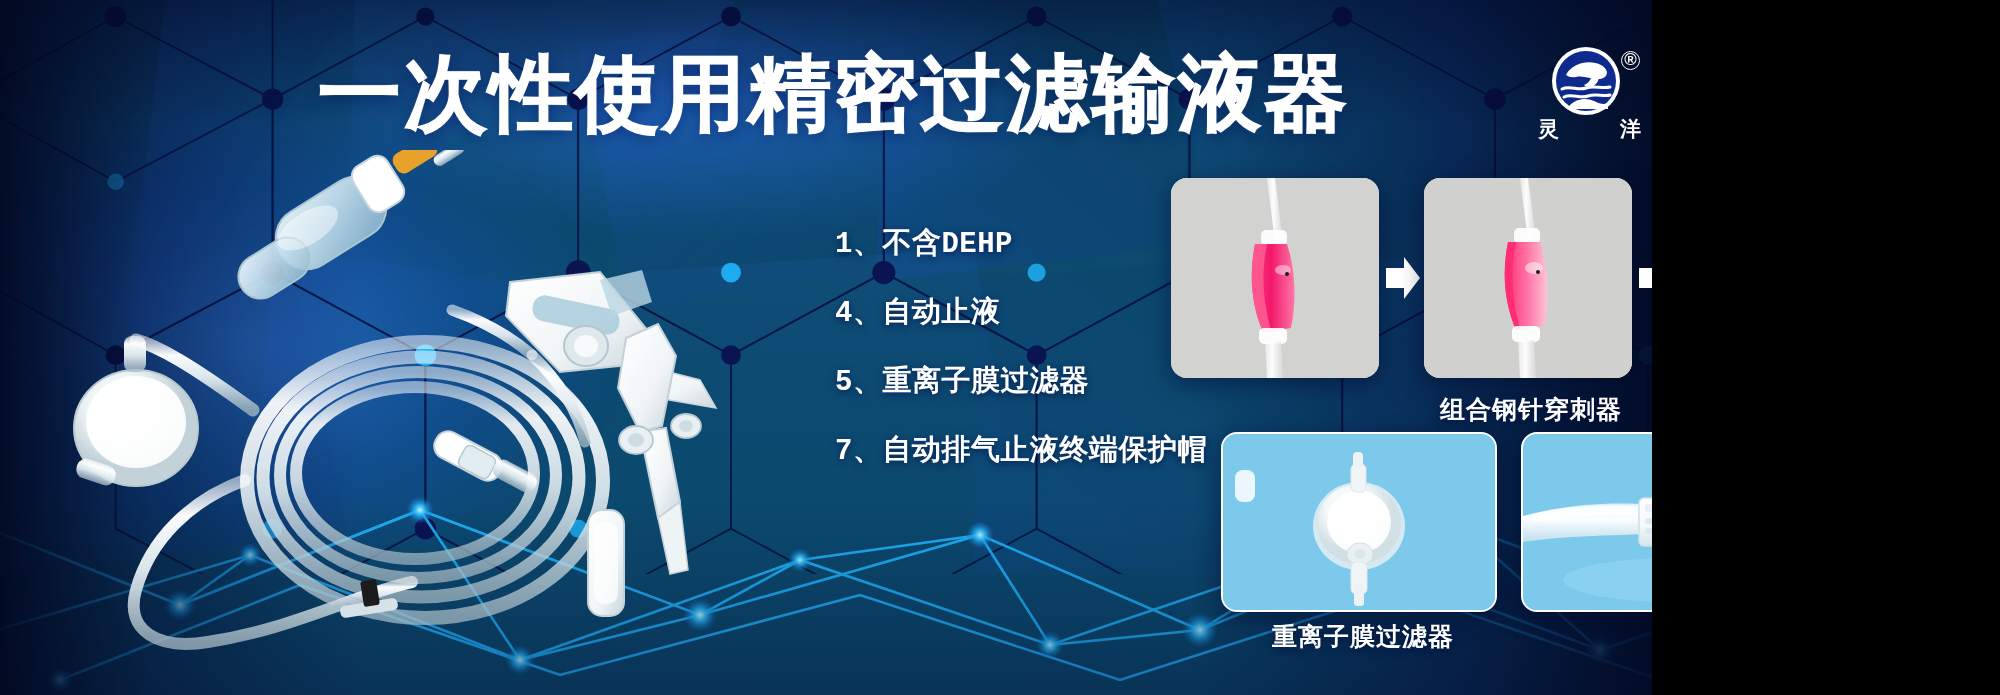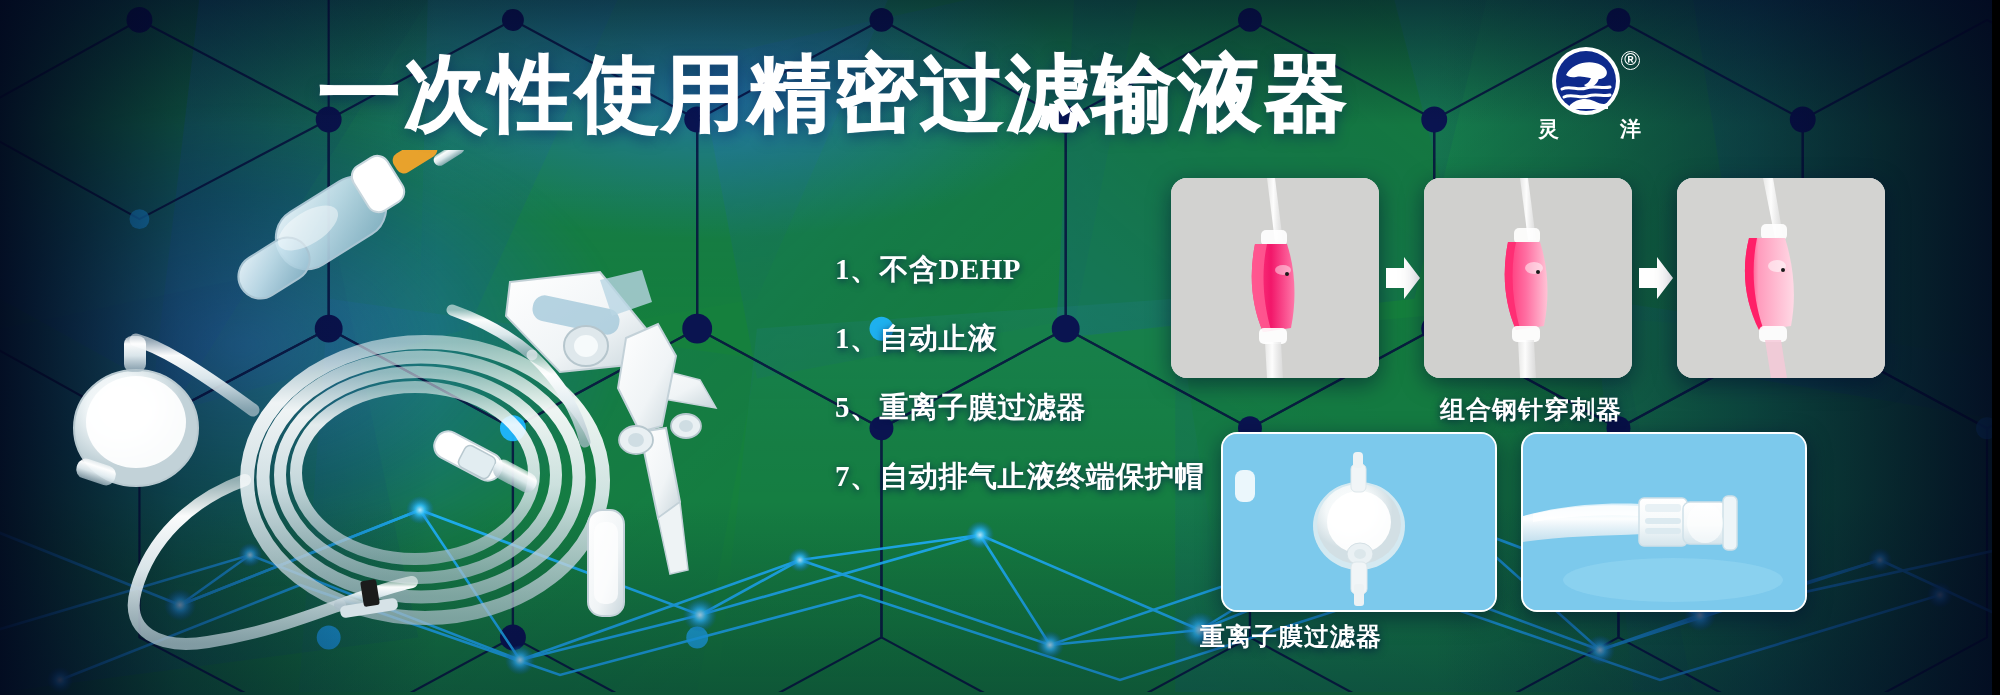--- a/index.html
+++ b/index.html
@@ -6,24 +6,24 @@
     margin: 0;
     padding: 0;
     background: #000;
   }
   body {
     font-family: "Liberation Sans", "DejaVu Sans", sans-serif;
   }
 
   #banner {
     position: relative;
-    width: 1992px;
+    width: 1652px;
     height: 695px;
     overflow: hidden;
-    background: #15803d;
+    background: #0c4a6e;
   }
 
   
   .bg-base {
     position: absolute;
     inset: 0;
     background:
       radial-gradient(ellipse 780px 620px at 27% 42%, #1458f0 0%, #0f45d2 33%, #0a2aa0 62%, #071croll 100%),
       linear-gradient(100deg, #050d3a 0%, #08196d 16%, #0d39bd 38%, #1450e6 50%, #0f37b4 66%, #0a1f7a 82%, #071043 100%);
   }
@@ -115,23 +115,22 @@
     top: 228px;
   }
   .feature-item {
     color: #ffffff;
     font-size: 29px;
     line-height: 34px;
     font-weight: 700;
     margin-bottom: 35px;
     white-space: nowrap;
     text-shadow: 0 2px 7px rgba(0,15,70,0.75);
-    font-family: Liberation Serif, serif;
+    font-family: Liberation Mono, monospace;
     letter-spacing: 0.5px;
-    margin-top: 24px;
   }
   .feature-item:last-child { margin-bottom: 0; }
 
   
   .card {
     position: absolute;
     border-radius: 16px;
     overflow: hidden;
     box-shadow: 0 6px 22px rgba(0,8,45,0.5);
   }
@@ -394,21 +393,21 @@
       <div class="reg">®</div>
       <div class="cn-pair">
         <span>灵</span>
         <span>洋</span>
       </div>
     </div>
   </div>
 
   <div id="features">
     <div class="feature-item">1、不含DEHP</div>
-    <div class="feature-item">1、自动止液</div>
+    <div class="feature-item">4、自动止液</div>
     <div class="feature-item">5、重离子膜过滤器</div>
     <div class="feature-item">7、自动排气止液终端保护帽</div>
   </div>
 
   <div class="card gray" style="left:1171px; top:178px; width:208px; height:200px;">
     <svg width="208" height="200" viewBox="0 0 208 200">
       <defs>
         <linearGradient id="pinkFull" x1="0" y1="0" x2="1" y2="0">
           <stop offset="0%" stop-color="#ff3d7f"></stop>
           <stop offset="45%" stop-color="#f2176a"></stop>
@@ -508,21 +507,21 @@
       <ellipse cx="126" cy="78" rx="17" ry="13" fill="#ffffff"></ellipse>
       <rect x="128" y="30" width="15" height="28" rx="5" fill="#f1f5f7" stroke="#dde7eb" stroke-width="1"></rect>
       <rect x="130" y="18" width="10" height="16" rx="4" fill="#eef3f5"></rect>
       <ellipse cx="137" cy="120" rx="13" ry="11" fill="#eaf1f4" stroke="#d4e0e5" stroke-width="1"></ellipse>
       <ellipse cx="137" cy="120" rx="6" ry="5" fill="#dce7eb"></ellipse>
       <rect x="128" y="128" width="16" height="32" rx="5" fill="#f1f5f7" stroke="#dde7eb" stroke-width="1"></rect>
       <rect x="131" y="150" width="10" height="22" rx="3" fill="#edf2f4"></rect>
     </svg>
   </div>
 
-  <div class="caption" style="left:1200px; top:622px;">重离子膜过滤器</div>
+  <div class="caption" style="left:1272px; top:622px;">重离子膜过滤器</div>
 
   <div class="card blue" style="left:1521px; top:432px; width:282px; height:176px;">
     <svg width="282" height="176" viewBox="0 0 282 176">
       <defs>
         <linearGradient id="capTube" x1="0" y1="0" x2="0" y2="1">
           <stop offset="0%" stop-color="#ffffff" stop-opacity="0.7"></stop>
           <stop offset="40%" stop-color="#ffffff" stop-opacity="0.98"></stop>
           <stop offset="100%" stop-color="#cfe3ee" stop-opacity="0.85"></stop>
         </linearGradient>
         <linearGradient id="capBody" x1="0" y1="0" x2="0" y2="1">

